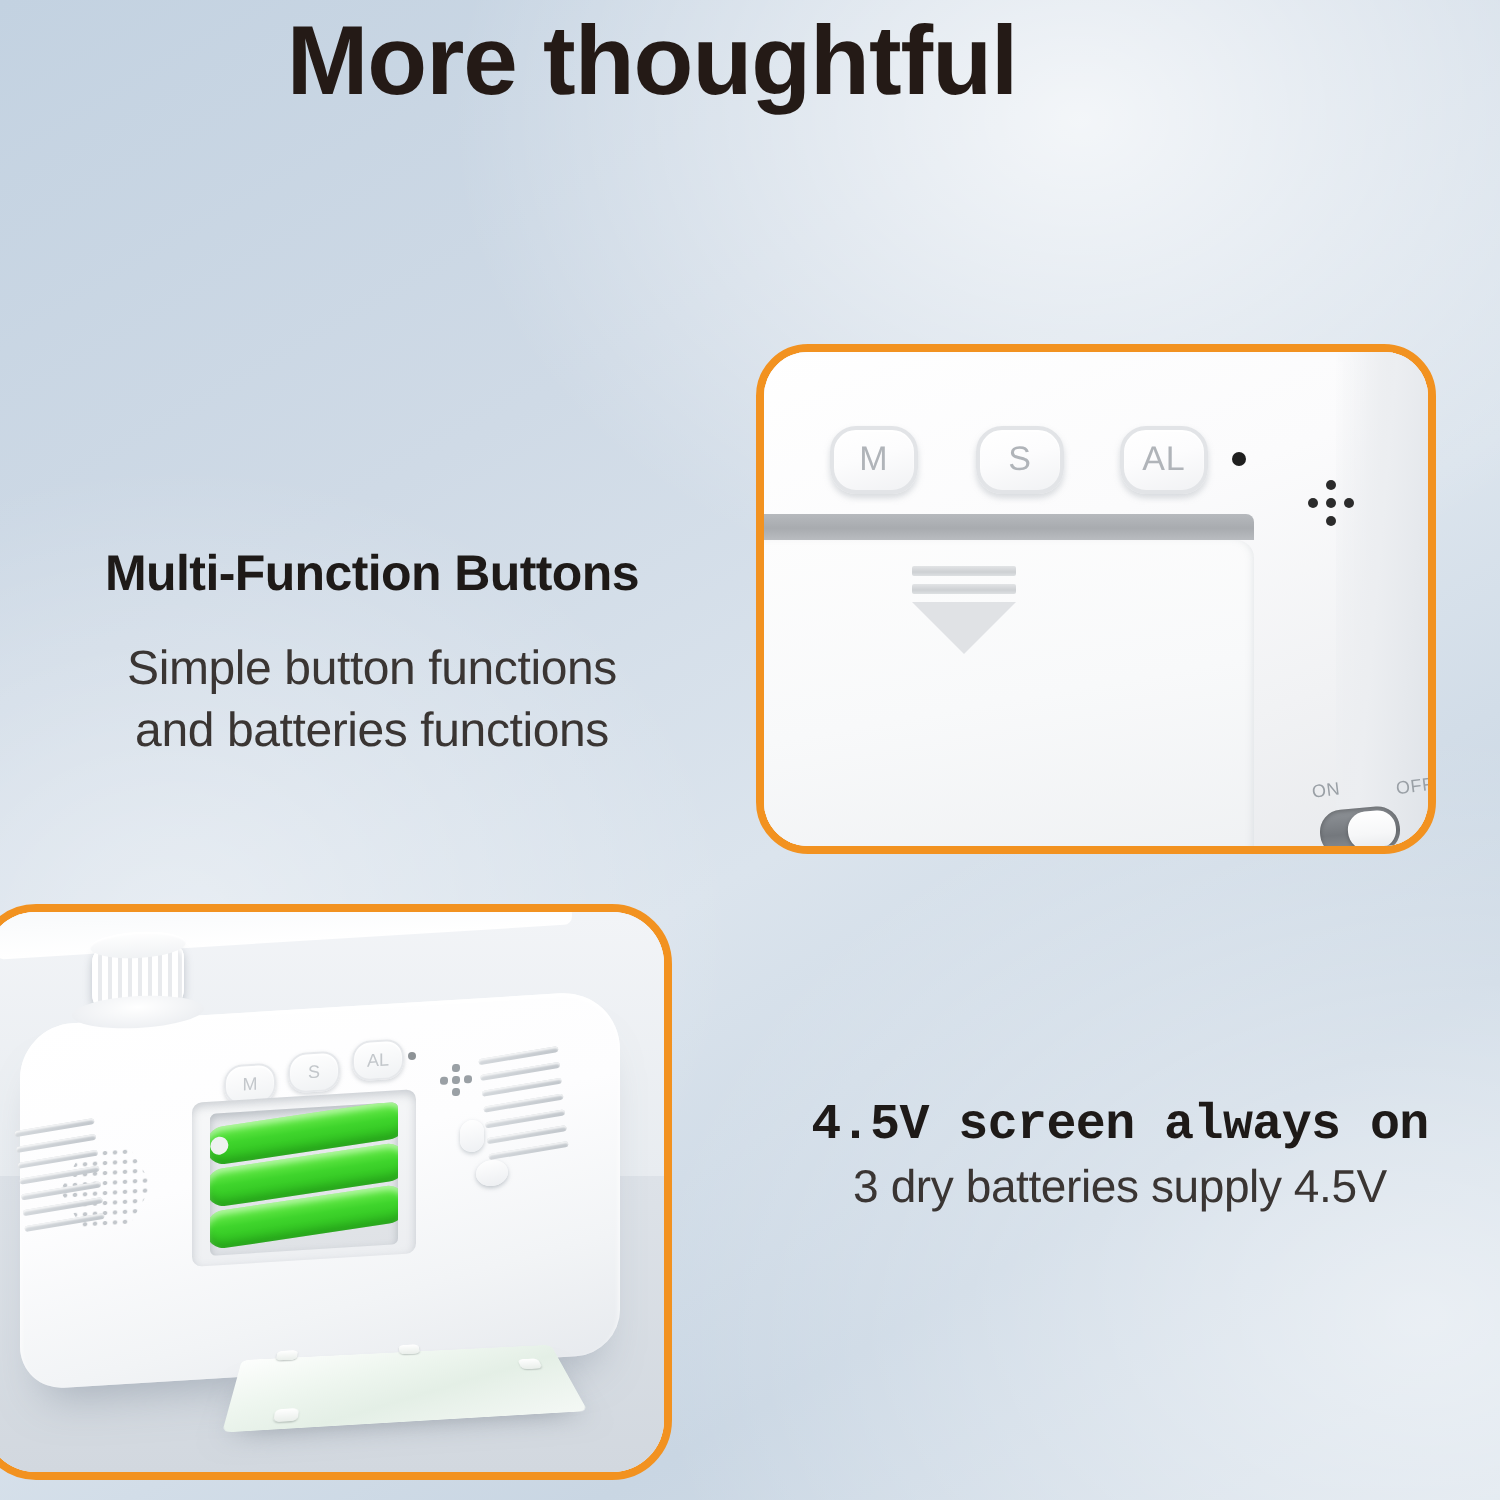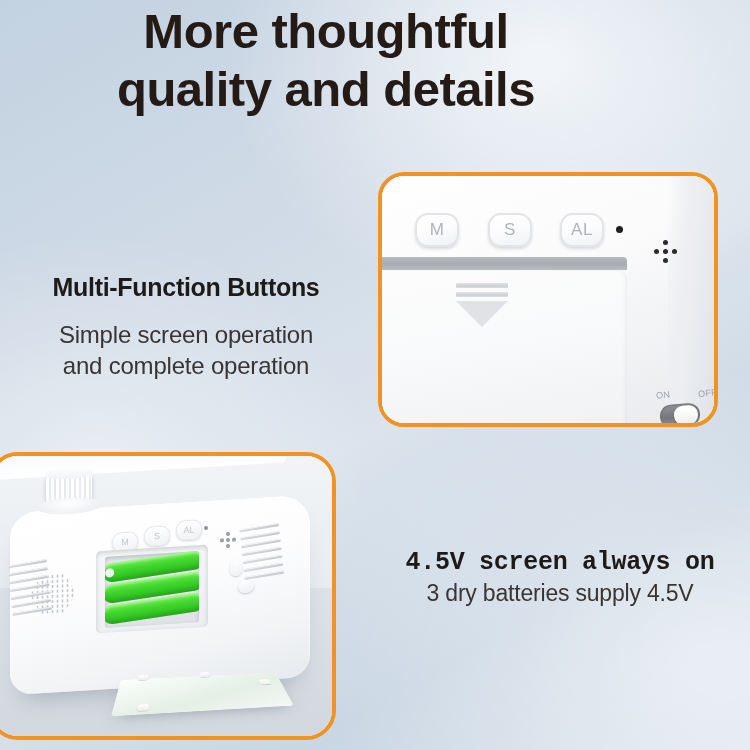--- a/index.html
+++ b/index.html
@@ -261,28 +261,27 @@
   .batt-cover i:nth-child(3){ left:146px; top:12px; }
   .batt-cover i:nth-child(4){ left:22px;  top:42px; }
 </style>
 </head>
 <body>
 
 <div class="stage">
 
   <div class="headline">
     <span>More thoughtful</span>
-    <span class="l2">quality and details</span>
   </div>
 
   <div class="cap" id="cap-buttons">
     <div class="cap-title">Multi-Function Buttons</div>
     <div class="cap-sub">
-      <span>Simple screen operation</span><br>
-      <span>and complete operation</span>
+      <span>Simple button functions</span><br>
+      <span>and batteries functions</span>
     </div>
   </div>
 
   <div class="cap" id="cap-power">
     <div class="cap-title">4.5V screen always on</div>
     <div class="cap-sub">3 dry batteries supply 4.5V</div>
   </div>
 
   <div class="frame" id="photo-buttons">
     <div class="scene">

